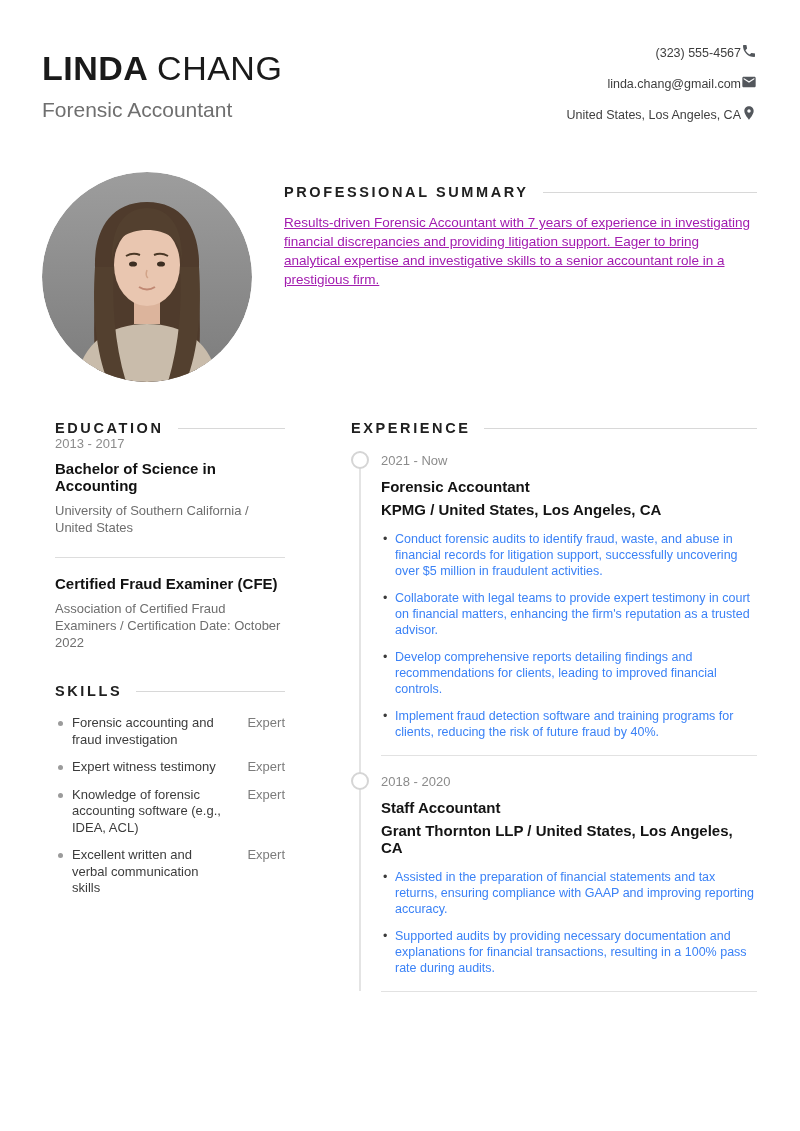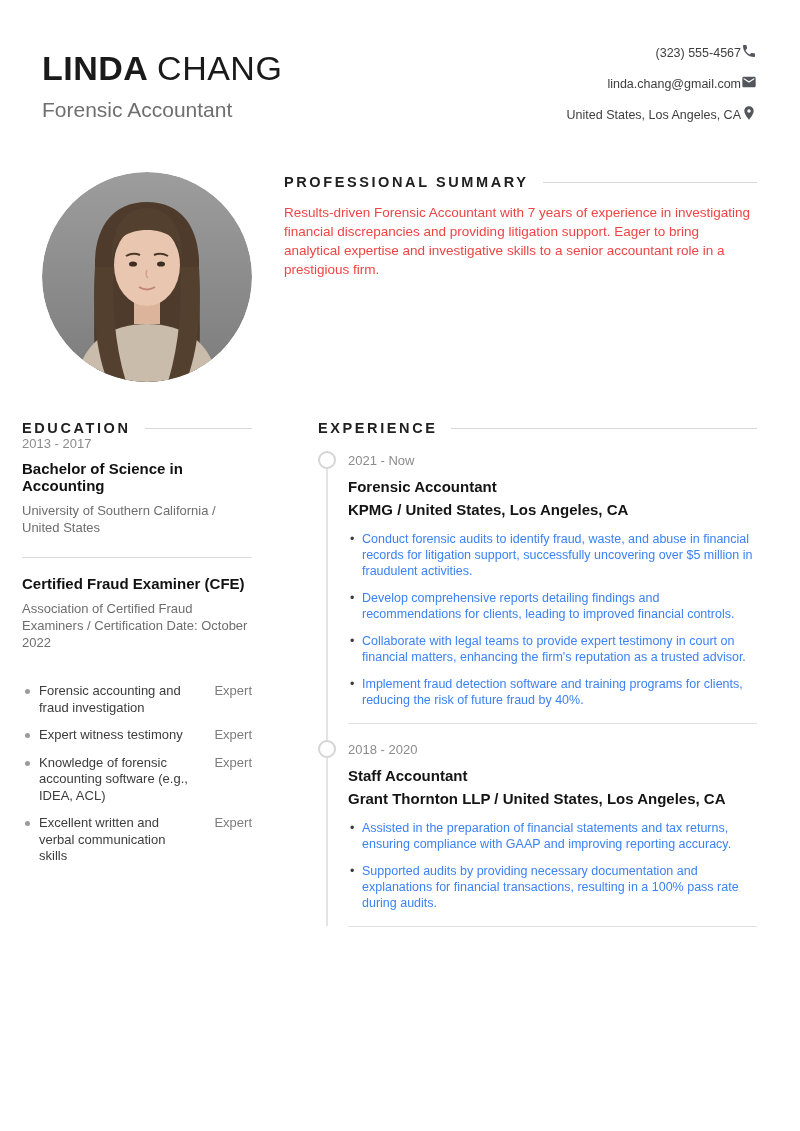--- a/index.html
+++ b/index.html
@@ -18,24 +18,24 @@
   .contact { display:flex; flex-direction:column; align-items:flex-end; padding-top:3px; }
   .contact-row { display:flex; align-items:center; font-size:12.5px; color:#3e3e3e; margin-bottom:12px; }
   .contact-row svg { width:16px; height:16px; fill:#53575c; flex-shrink:0; }
   
   .sec-head { display:flex; align-items:center; }
   .sec-head h2 { font-size:14.5px; letter-spacing:2.6px; font-weight:700; color:#202020; white-space:nowrap; }
   .sec-head .rule { flex:1; height:1px; background:#d8d8d8; margin-left:14px; }
   
   .top-row { display:flex; padding:0 43px 0 42px; margin-top:36px; }
   .photo-wrap { width:210px; height:210px; border-radius:50%; overflow:hidden; flex-shrink:0; }
-  .summary { margin-left:32px; flex:1; margin-top:2px; }
-  .summary p { font-size:13.5px; line-height:19px; color:#ef4444; margin-top:13px; }
-  
-  .columns { display:flex; padding:0 43px 0 22px; margin-top:38px; }
+  .summary { margin-left:32px; flex:1; margin-top:12px; }
+  .summary p { font-size:13.5px; line-height:19px; color:#a21caf; margin-top:13px;text-decoration:underline; }
+  
+  .columns { display:flex; padding:0 43px 0 55px; margin-top:38px; }
   .left-col { width:230px; margin-right:66px; flex-shrink:0; }
   .right-col { flex:1; min-width:0; }
   
   .edu-date { font-size:13px; color:#8b8b8b; }
   .edu-title { font-size:15px; font-weight:700; color:#121212; margin-top:9px; }
   .edu-inst { font-size:13px; color:#6e6e6e; line-height:17px; margin-top:8px; }
   .edu-divider { height:1px; background:#dddddd; margin:21px 0 17px; }
   
   .skills-section { margin-top:32px; }
   .skills-list { margin-top:16px; }
@@ -142,20 +142,24 @@
           <div class="edu-inst">University of Southern California / United States</div>
         </div>
         <div class="edu-divider"></div>
         <div>
           <div class="edu-title">Certified Fraud Examiner (CFE)</div>
           <div class="edu-inst">Association of Certified Fraud Examiners / Certification Date: October 2022</div>
         </div>
       </section>
 
       <section class="skills-section">
+        <div class="sec-head">
+          <h2>SKILLS</h2>
+          <div class="rule"></div>
+        </div>
         <div class="skills-list">
           <div class="skill-row">
             <span class="skill-dot"></span>
             <span class="skill-name">Forensic accounting and fraud investigation</span>
             <span class="skill-level">Expert</span>
           </div>
           <div class="skill-row">
             <span class="skill-dot"></span>
             <span class="skill-name">Expert witness testimony</span>
             <span class="skill-level">Expert</span>
@@ -184,22 +188,22 @@
 
         <div class="timeline">
 
           <div class="xp-item">
             <span class="xp-dot"></span>
             <div class="xp-date">2021 - Now</div>
             <div class="xp-title">Forensic Accountant</div>
             <div class="xp-company">KPMG / United States, Los Angeles, CA</div>
             <ul class="xp-bullets">
               <li>Conduct forensic audits to identify fraud, waste, and abuse in financial records for litigation support, successfully uncovering over $5 million in fraudulent activities.</li>
+              <li>Collaborate with legal teams to provide expert testimony in court on financial matters, enhancing the firm's reputation as a trusted advisor.</li>
               <li>Develop comprehensive reports detailing findings and recommendations for clients, leading to improved financial controls.</li>
-              <li>Collaborate with legal teams to provide expert testimony in court on financial matters, enhancing the firm's reputation as a trusted advisor.</li>
               <li>Implement fraud detection software and training programs for clients, reducing the risk of future fraud by 40%.</li>
             </ul>
           </div>
           <div class="xp-divider"></div>
 
           <div class="xp-item">
             <span class="xp-dot"></span>
             <div class="xp-date">2018 - 2020</div>
             <div class="xp-title">Staff Accountant</div>
             <div class="xp-company">Grant Thornton LLP / United States, Los Angeles, CA</div>

